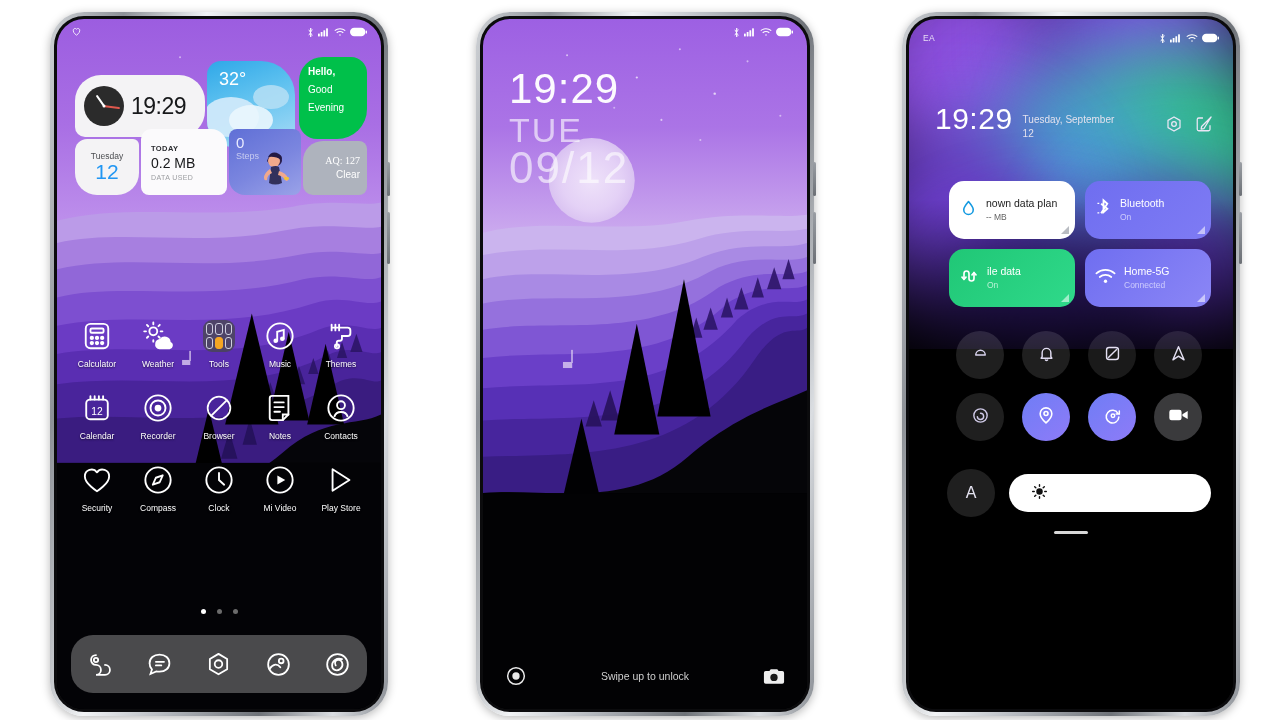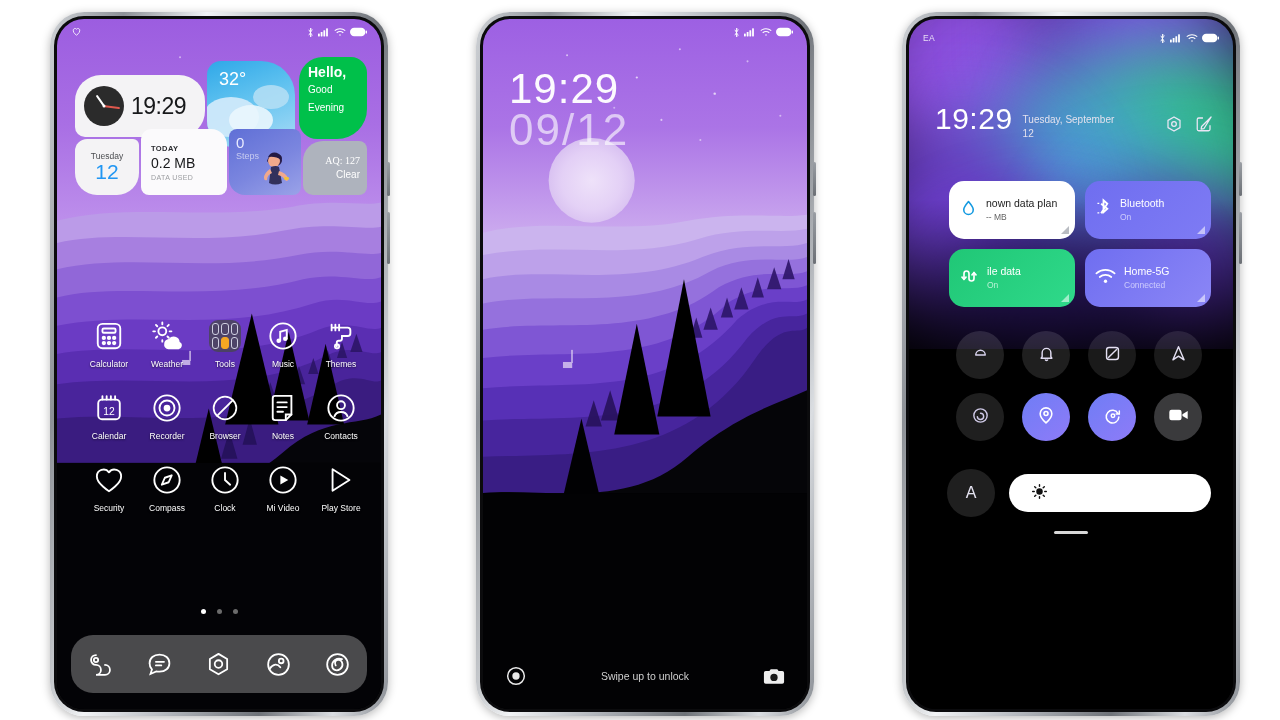--- a/index.html
+++ b/index.html
@@ -55,21 +55,21 @@
 
   .w-weather{left:132px;top:6px;width:88px;height:86px;border-radius:14px 34px 10px 26px;
     background:linear-gradient(160deg,#2fa8e8 0%,#5cc0ef 40%,#a9dcf6 100%);}
   .w-weather .t{position:absolute;left:12px;top:8px;font-size:18px;color:#fff;}
   .w-weather .c1{position:absolute;width:56px;height:40px;border-radius:50%;background:#cfe9fa;left:-4px;top:36px;opacity:.95;}
   .w-weather .c2{position:absolute;width:44px;height:30px;border-radius:50%;background:#eaf6fd;left:22px;top:44px;opacity:.9;}
   .w-weather .c3{position:absolute;width:36px;height:24px;border-radius:50%;background:#b6dff5;left:46px;top:24px;opacity:.85;}
 
   .w-hello{left:224px;top:2px;width:68px;height:82px;border-radius:24px 16px 30px 18px;background:#00c04a;
     padding:8px 8px 0 9px;}
-  .w-hello .h1{font-size:14px;color:#fff;font-weight:bold;line-height:14px;}
+  .w-hello .h1{font-size:10px;color:#fff;font-weight:bold;line-height:14px;}
   .w-hello .h2{font-size:10px;color:#fff;line-height:14px;margin-top:4px;}
 
   .w-day{left:0;top:84px;width:64px;height:56px;background:#f4f3f5;border-radius:12px 6px 22px 22px;
     display:flex;flex-direction:column;align-items:center;justify-content:center;}
   .w-day .dname{font-size:8.5px;color:#4a4c50;}
   .w-day .dnum{font-size:21px;color:#2196f3;line-height:22px;}
 
   .w-data{left:66px;top:74px;width:86px;height:66px;background:#fbfafc;border-radius:10px 16px 8px 8px;
     display:flex;flex-direction:column;justify-content:center;padding-left:10px;}
   .w-data .lbl{font-size:7.5px;color:#2b2c30;font-weight:bold;letter-spacing:.4px;}
@@ -81,21 +81,21 @@
   .w-steps .n{position:absolute;left:7px;top:5px;font-size:15px;color:#e9ebff;}
   .w-steps .s{position:absolute;left:7px;top:22px;font-size:9px;color:#c7cbf0;}
   .runner{position:absolute;left:22px;top:16px;}
 
   .w-aq{left:228px;top:86px;width:64px;height:54px;border-radius:20px 8px 8px 10px;background:#aeb3bd;
     display:flex;flex-direction:column;align-items:flex-end;justify-content:center;padding-right:7px;}
   .w-aq .l1{font-size:10px;color:#fff;line-height:14px;font-family:Liberation Serif, serif;}
   .w-aq .l2{font-size:10px;color:#fff;line-height:14px;}
 
   
-  .appgrid{position:absolute;left:24px;right:12px;top:300px;z-index:20;}
+  .appgrid{position:absolute;left:12px;right:12px;top:300px;z-index:20;}
   .row{display:flex;justify-content:space-between;margin-bottom:22px;}
   .app{width:56px;display:flex;flex-direction:column;align-items:center;gap:6px;cursor:pointer;}
   .app .ic{width:34px;height:34px;display:flex;align-items:center;justify-content:center;}
   .app .nm{font-size:8.5px;color:#fff;white-space:nowrap;text-shadow:0 1px 2px rgba(0,0,0,.6);}
   .folder{width:32px;height:32px;border-radius:9px;background:rgba(70,70,78,.78);
     display:grid;grid-template-columns:repeat(3,1fr);grid-template-rows:repeat(2,1fr);
     gap:2px;padding:3px;box-sizing:border-box;}
   .folder i{display:block;border-radius:3px;border:1px solid #cfcfe0;}
   .folder i.f{background:#f5a623;border-color:#f5a623;}
 
@@ -627,20 +627,21 @@
               <svg width="17" height="10" viewBox="0 0 22 12">
                 <rect x="0" y="0.6" width="20" height="10.8" rx="5.4" fill="#fff"></rect>
                   <rect x="20.4" y="4" width="1.6" height="4" rx=".8" fill="#fff"></rect>
               </svg>
             </span>
           </div>
         </div>
 
         <div class="lock-time">
           <div class="t1">19:29</div>
+          <div class="t2">TUE</div>
           <div class="t3">09/12</div>
         </div>
 
         <div class="lock-bottom">
           <div class="lb-btn">
             <svg width="20" height="20" viewBox="0 0 24 24" fill="none" stroke="#e9e9e9" stroke-width="1.8">
               <circle cx="12" cy="12" r="10"></circle>
                 <circle cx="12" cy="12" r="4.4" fill="#e9e9e9" stroke="none"></circle>
             </svg>
           </div>

